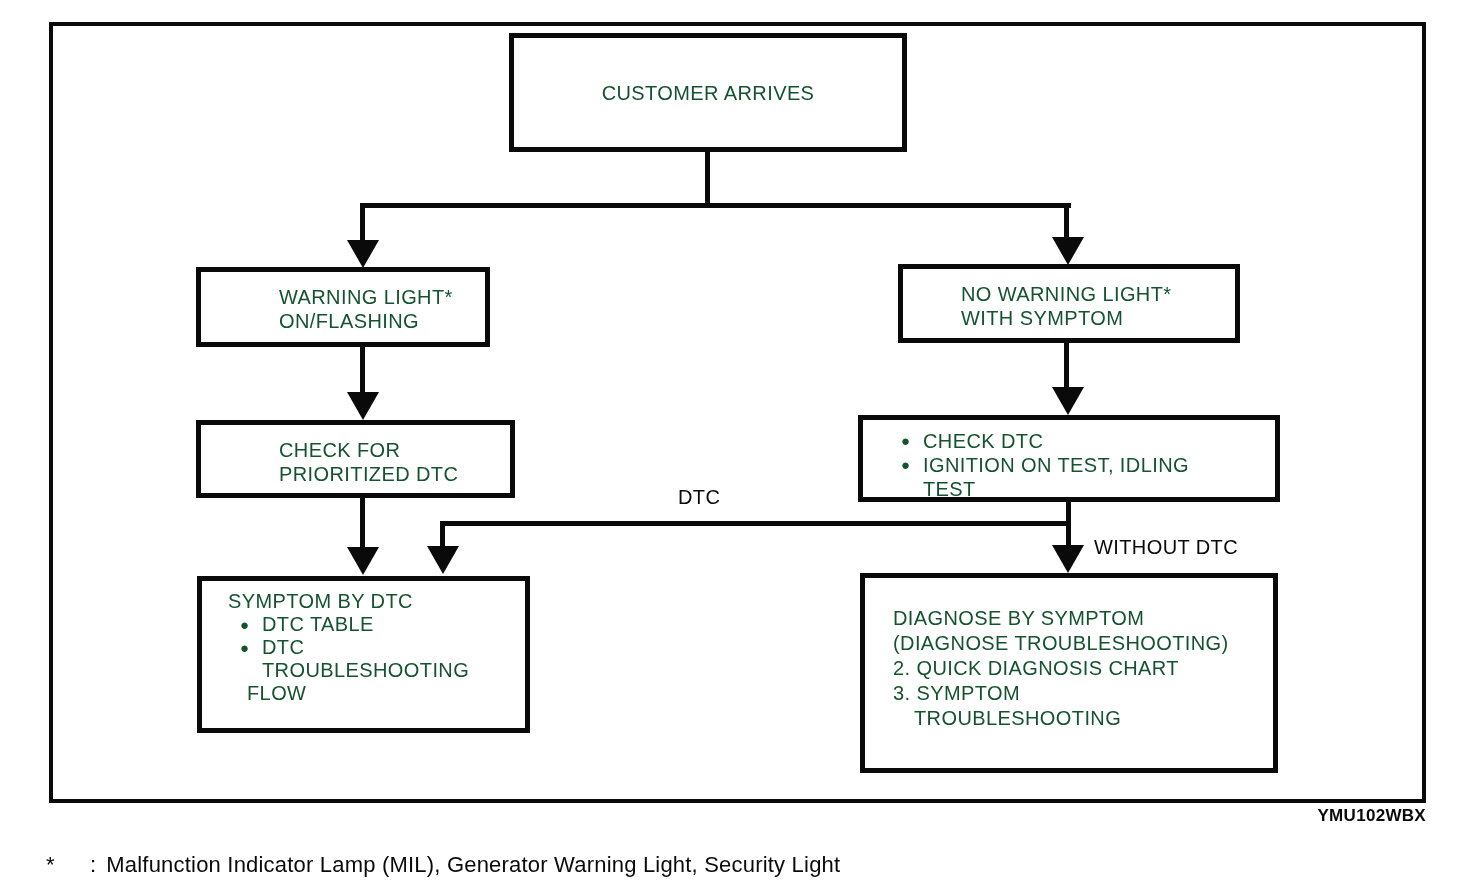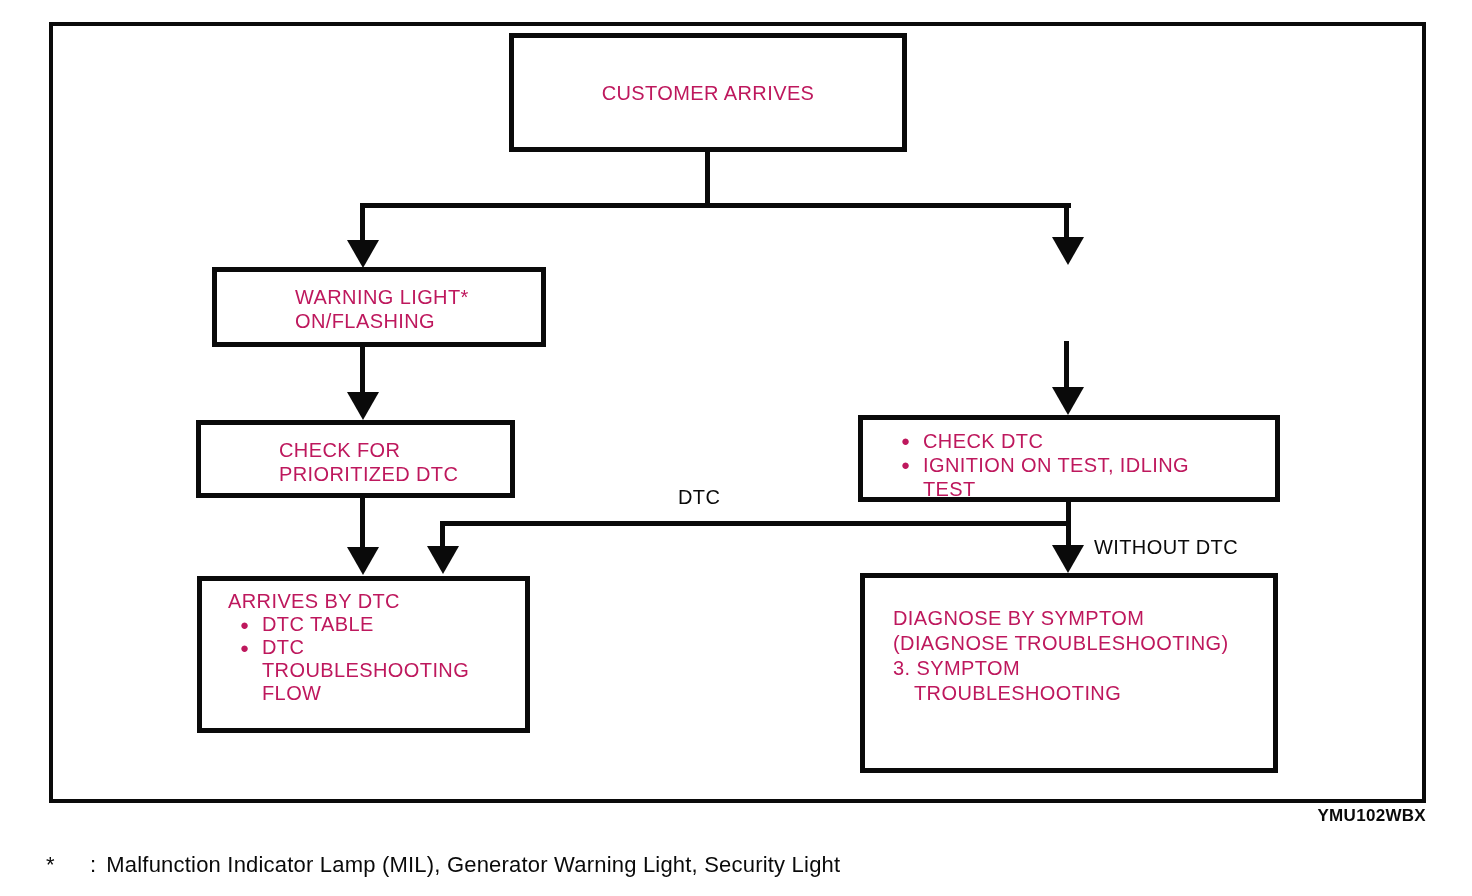--- a/index.html
+++ b/index.html
@@ -4,21 +4,21 @@
 <style>
   html,body{margin:0;padding:0;background:#ffffff;}
   #canvas{
     position:relative;width:1472px;height:896px;background:#ffffff;
     font-family:"Liberation Sans","DejaVu Sans",sans-serif;color:#0a0a0a;
     overflow:hidden;
   }
   .frame{position:absolute;border:4px solid #0a0a0a;background:transparent;box-sizing:border-box;}
   .box{
     position:absolute;background:#ffffff;border:5px solid #0a0a0a;box-sizing:border-box;
-    font-size:20px;line-height:24px;letter-spacing:0.4px;color:#be185d;
+    font-size:20px;line-height:24px;letter-spacing:0.4px;color:#14532d;
   }
   .center-txt{display:flex;align-items:center;justify-content:center;height:100%;}
   .line{position:absolute;background:#0a0a0a;}
   .arrow{
     position:absolute;width:0;height:0;
     border-left:16px solid transparent;border-right:16px solid transparent;
     border-top:28px solid #0a0a0a;
   }
   .lbl{position:absolute;font-size:20px;letter-spacing:0.4px;white-space:nowrap;}
   .brow{display:flex;align-items:flex-start;}
@@ -60,25 +60,29 @@
   <div class="line" style="left:440px;top:521px;width:5px;height:26px;"></div>
   <div class="arrow" style="left:427px;top:546px;"></div>
 
   <div class="lbl" style="left:678px;top:486px;">DTC</div>
   <div class="lbl" style="left:1094px;top:536px;">WITHOUT DTC</div>
 
   <div class="box" style="left:509px;top:33px;width:398px;height:119px;">
     <div class="center-txt">CUSTOMER ARRIVES</div>
   </div>
 
-  <div class="box" style="left:196px;top:267px;width:334px;height:80px;padding:13px 0 0 78px;margin-left:16px;">
+  <div class="box" style="left:196px;top:267px;width:294px;height:80px;padding:13px 0 0 78px;">
     <div>WARNING LIGHT*</div>
     <div>ON/FLASHING</div>
   </div>
 
+  <div class="box" style="left:898px;top:264px;width:342px;height:79px;padding:13px 0 0 58px;">
+    <div>NO WARNING LIGHT*</div>
+    <div>WITH SYMPTOM</div>
+  </div>
 
   <div class="box" style="left:196px;top:420px;width:319px;height:78px;padding:13px 0 0 78px;">
     <div>CHECK FOR</div>
     <div>PRIORITIZED DTC</div>
   </div>
 
   <div class="box" style="left:858px;top:415px;width:422px;height:87px;padding:9px 0 0 38px;">
     <div class="brow">
       <span class="bullet">●</span>
       <span>CHECK DTC</span>
@@ -87,36 +91,37 @@
       <span class="bullet">●</span>
       <span>IGNITION ON TEST, IDLING</span>
     </div>
     <div class="brow">
       <span class="bspace"></span>
       <span>TEST</span>
     </div>
   </div>
 
   <div class="box" style="left:197px;top:576px;width:333px;height:157px;padding:9px 0 0 26px;line-height:23px;">
-    <div>ARRIVES BY DTC</div>
+    <div>SYMPTOM BY DTC</div>
     <div class="brow" style="margin-left:12px;">
       <span class="bullet">●</span>
       <span>DTC TABLE</span>
     </div>
     <div class="brow" style="margin-left:12px;">
       <span class="bullet">●</span>
       <span>DTC</span>
     </div>
     <div style="margin-left:34px;">TROUBLESHOOTING</div>
-    <div style="margin-left:34px;">FLOW</div>
+    <div style="margin-left:19px;">FLOW</div>
   </div>
 
   <div class="box" style="left:860px;top:573px;width:418px;height:200px;padding:28px 0 15px 28px;line-height:25px;">
     <div>DIAGNOSE BY SYMPTOM</div>
     <div>(DIAGNOSE TROUBLESHOOTING)</div>
+    <div>2. QUICK DIAGNOSIS CHART</div>
     <div>3. SYMPTOM</div>
     <div style="margin-left:21px;">TROUBLESHOOTING</div>
   </div>
 
   <div class="figcode" style="right:46px;top:806px;">YMU102WBX</div>
 
   <div class="footnote" style="left:46px;top:852px;">
     <span class="ast">*</span>
     <span class="sep">:</span>
     <span>Malfunction Indicator Lamp (MIL), Generator Warning Light, Security Light</span>

